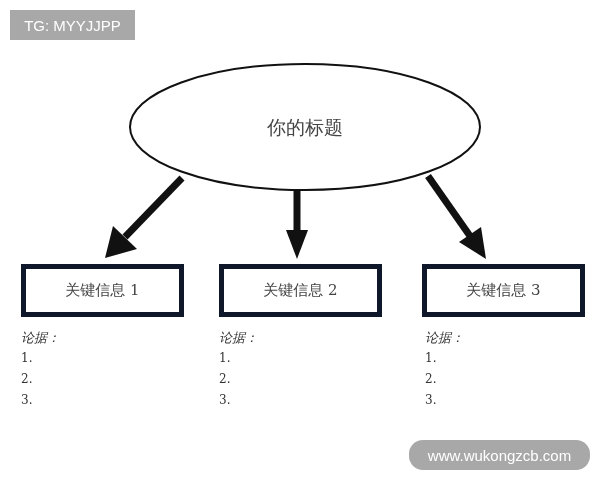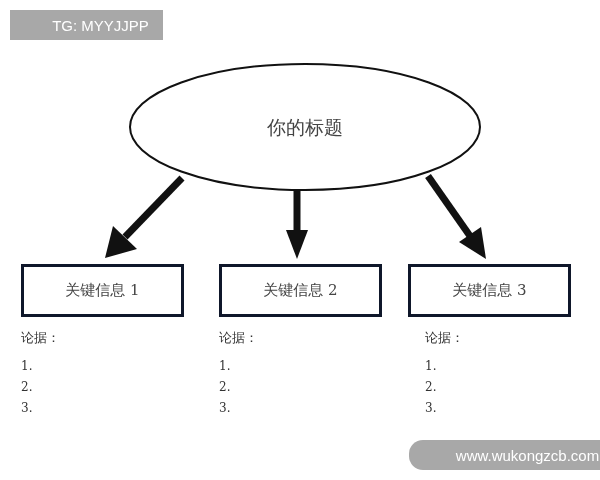--- a/index.html
+++ b/index.html
@@ -10,37 +10,36 @@
     color: #333333;
   }
   .watermark {
     position: absolute;
     background: #a8a8a8;
     color: #ffffff;
     font-family: "Liberation Sans", "DejaVu Sans", sans-serif;
     font-size: 15px;
     display: flex; align-items: center; justify-content: center;
     white-space: nowrap;
-    padding-left: 28px;
   }
   .wm-top { left: 10px; top: 10px; width: 125px; height: 30px; }
   .wm-bottom { left: 409px; top: 440px; width: 181px; height: 30px; border-radius: 14px; }
   svg.diagram { position: absolute; left: 0; top: 0; }
   .title-text {
     position: absolute; left: 205px; top: 115px; width: 200px;
     text-align: center; font-size: 19px; color: #444;
   }
   .key-box {
     position: absolute; top: 264px; width: 163px; height: 53px;
-    border: 3px solid #0f172a; box-sizing: border-box;
+    border: 5px solid #0f172a; box-sizing: border-box;
     display: flex; align-items: center; justify-content: center;
     font-size: 15px; color: #444; background: #fff;
   }
   .col { position: absolute; top: 328px; font-size: 13px; color: #333; }
-  .col .label { height: 20px; line-height: 20px; margin-bottom: 8px; }
+  .col .label { height: 20px; line-height: 20px; margin-bottom: 0; font-style: italic; }
   .col .item { height: 21px; line-height: 21px; font-size: 12px; }
 </style>
 </head>
 <body>
 
 <div class="watermark wm-top">TG: MYYJJPP</div>
 
 <svg class="diagram" width="600" height="480" viewBox="0 0 600 480">
   <ellipse cx="305" cy="127" rx="175" ry="63" fill="#ffffff" stroke="#111" stroke-width="2"></ellipse>
 
@@ -57,21 +56,21 @@
   <g>
     <line x1="428" y1="176" x2="470" y2="236" stroke="#111" stroke-width="7"></line>
     <polygon points="486,259 459,242 481,227" fill="#111"></polygon>
   </g>
 </svg>
 
 <div class="title-text">你的标题</div>
 
 <div class="key-box" style="left:21px;">关键信息 1</div>
 <div class="key-box" style="left:219px;text-align:center;">关键信息 2</div>
-<div class="key-box" style="left:408px;">关键信息 3</div>
+<div class="key-box" style="left:422px;">关键信息 3</div>
 
 <div class="col" style="left:21px;">
   <div class="label">论据：</div>
   <div class="item">1.</div>
   <div class="item">2.</div>
   <div class="item">3.</div>
 </div>
 
 <div class="col" style="left:219px;">
   <div class="label">论据：</div>

